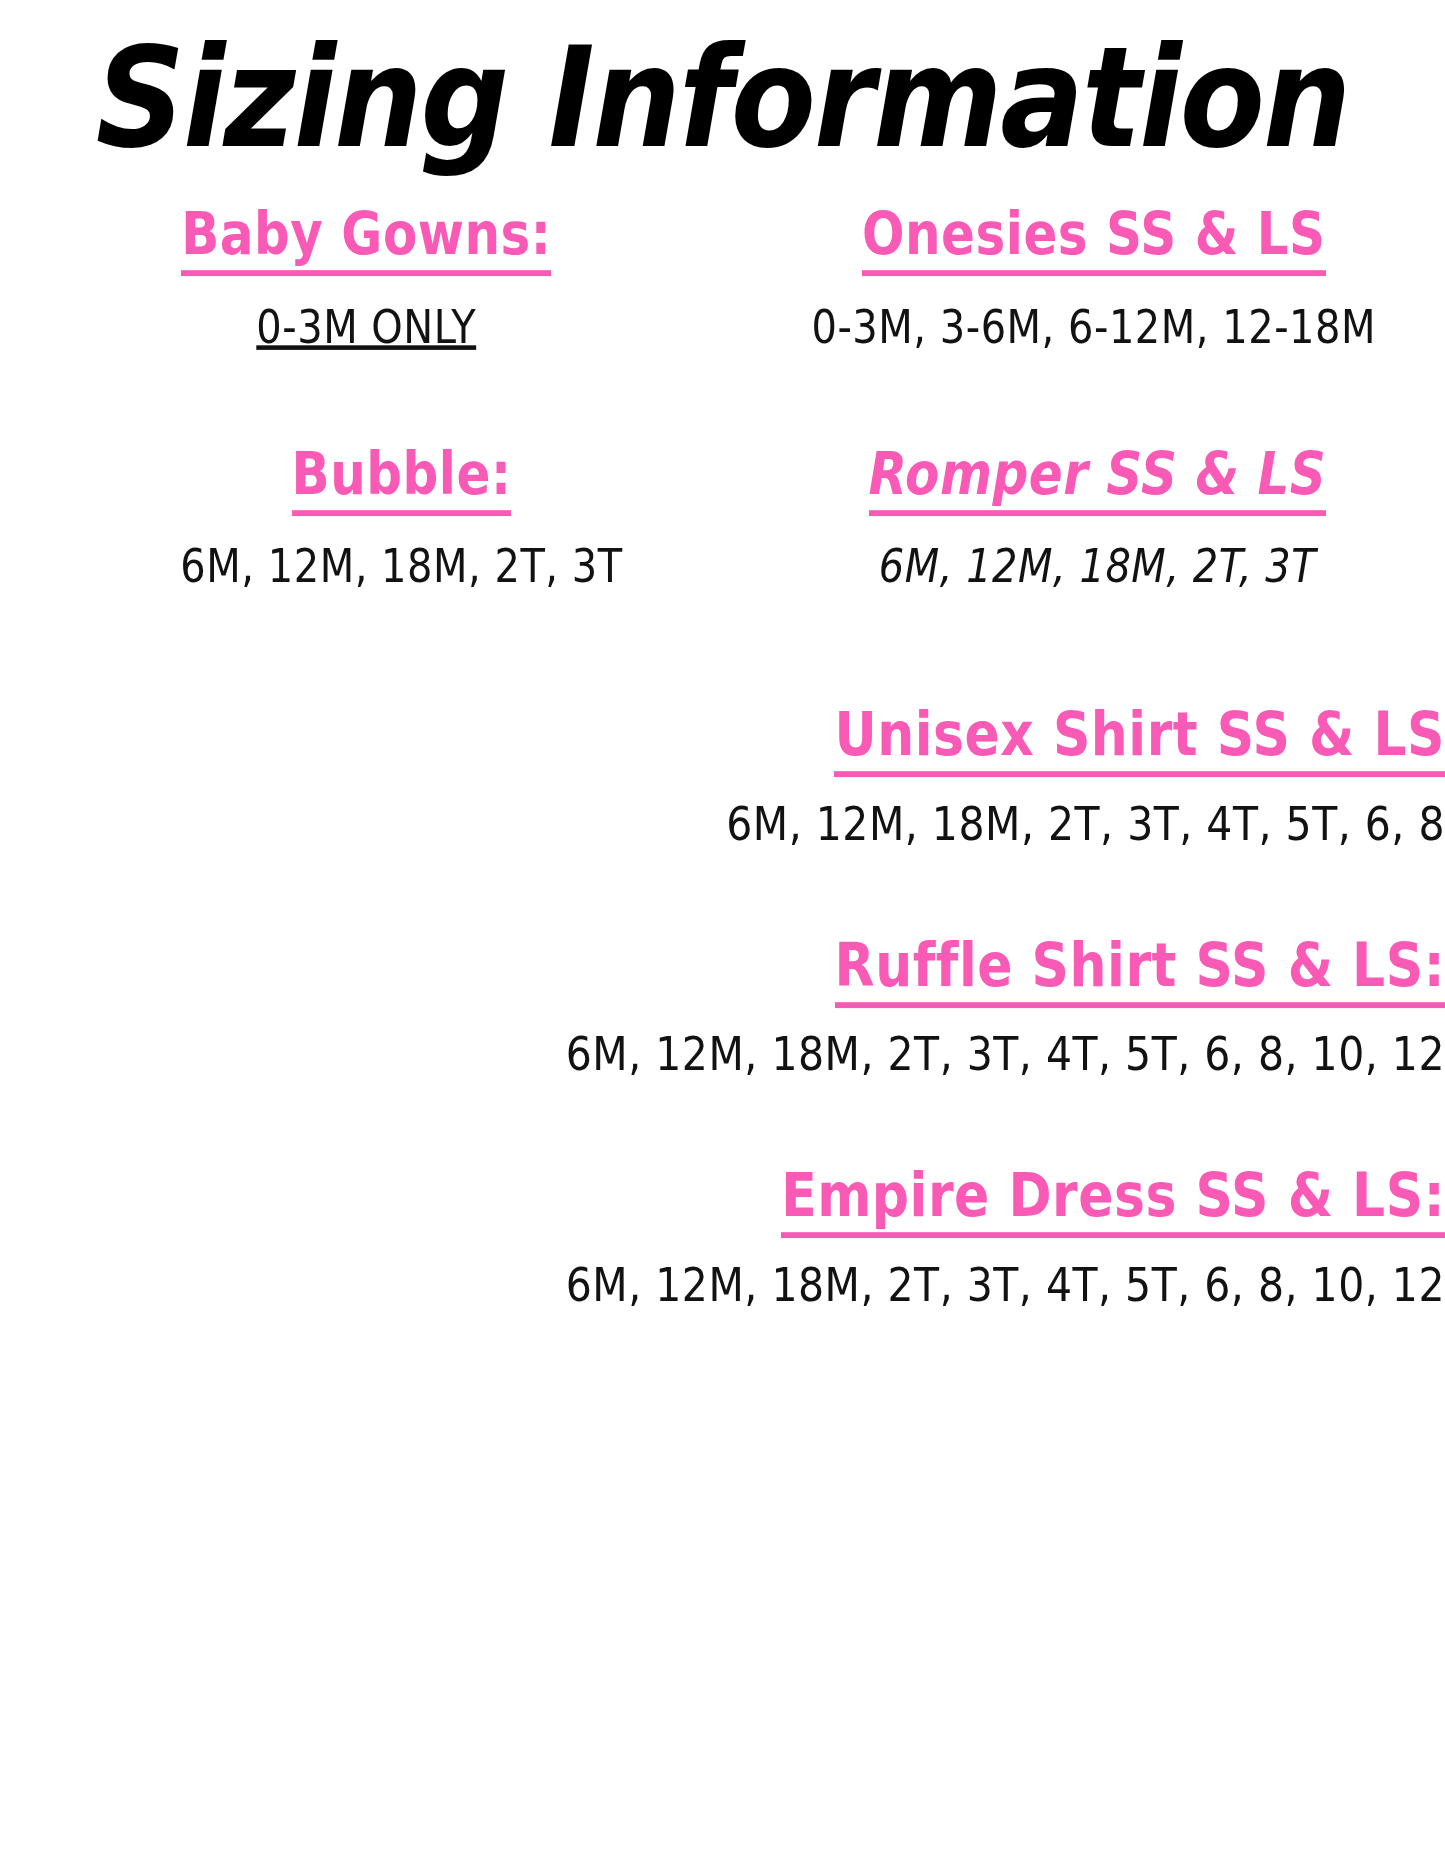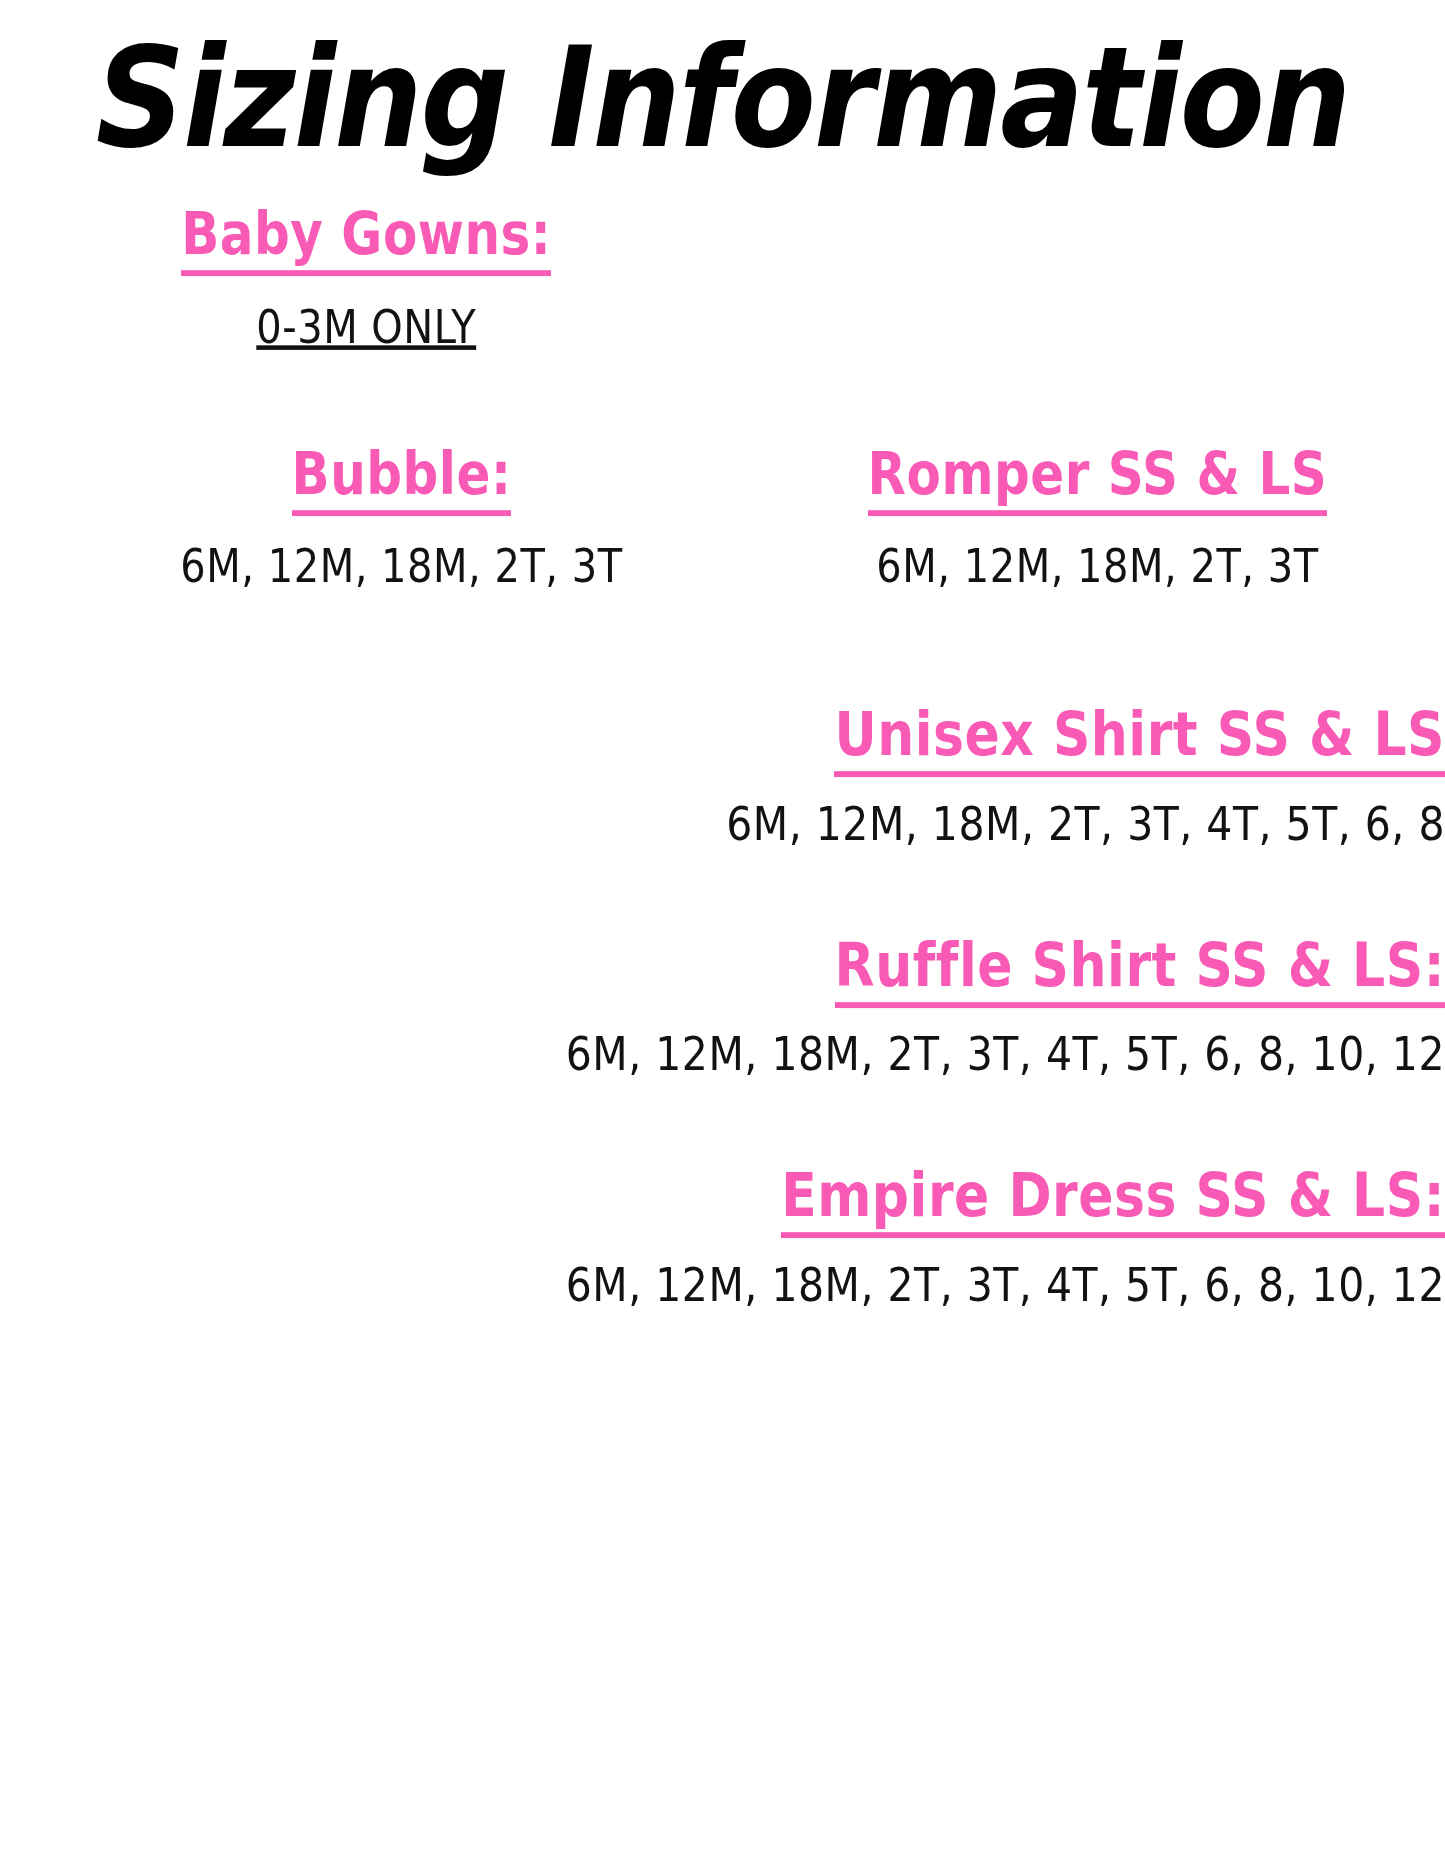--- a/index.html
+++ b/index.html
@@ -77,21 +77,21 @@
     width: 50%;
     box-sizing: border-box;
     text-align: center;
   }
   .row-1 { margin-top: 62px; }
   .row-2 { margin-top: 108px; padding-left: 27px; }
 
   .row-1 .col-left  { padding-left: 10px; text-decoration: underline; }
   .row-1 .col-right { padding-left: 20px; }
   .row-2 .col-left  { padding-left: 40px; }
-  .row-2 .col-right { padding-left: 14px; }
+  .row-2 .col-right { padding-left: 14px; font-style: italic; }
 
   .heading-gap { height: 26px; }
 
   
   .full-row {
     width: 100%;
     text-align: right;
     box-sizing: border-box;
   }
   .row-3 { margin-top: 128px; }
@@ -110,20 +110,25 @@
 
 <div class="page">
 
   <div class="title">Sizing Information</div>
 
   <div class="two-col row-1">
     <div class="col col-left">
       <div class="heading">Baby Gowns:</div>
       <div class="heading-gap"></div>
       <div class="sizes">0-3M ONLY</div>
+    </div>
+    <div class="col col-right">
+      <div class="heading">Onesies SS &amp; LS</div>
+      <div class="heading-gap"></div>
+      <div class="sizes">0-3M, 3-6M, 6-12M, 12-18M</div>
     </div>
   </div>
 
   <div class="two-col row-2">
     <div class="col col-left">
       <div class="heading">Bubble:</div>
       <div class="heading-gap"></div>
       <div class="sizes">6M, 12M, 18M, 2T, 3T</div>
     </div>
     <div class="col col-right">

